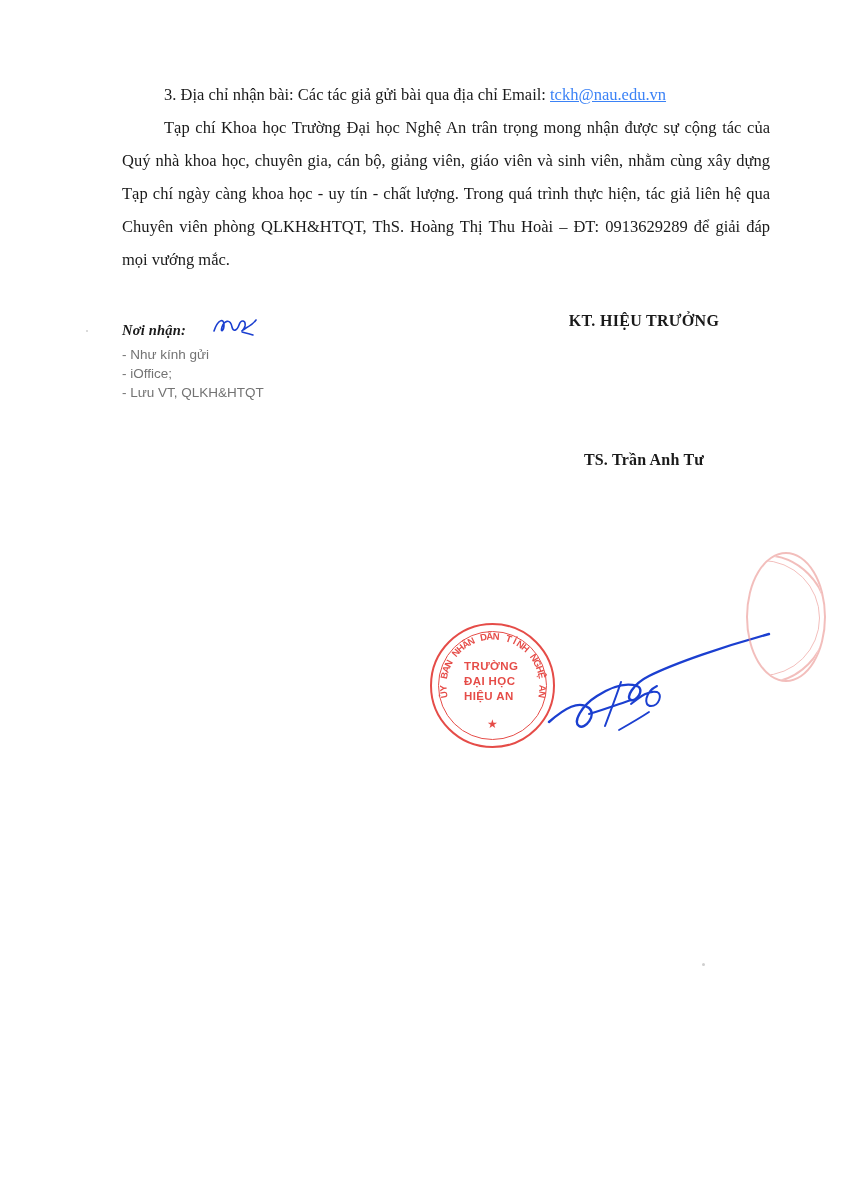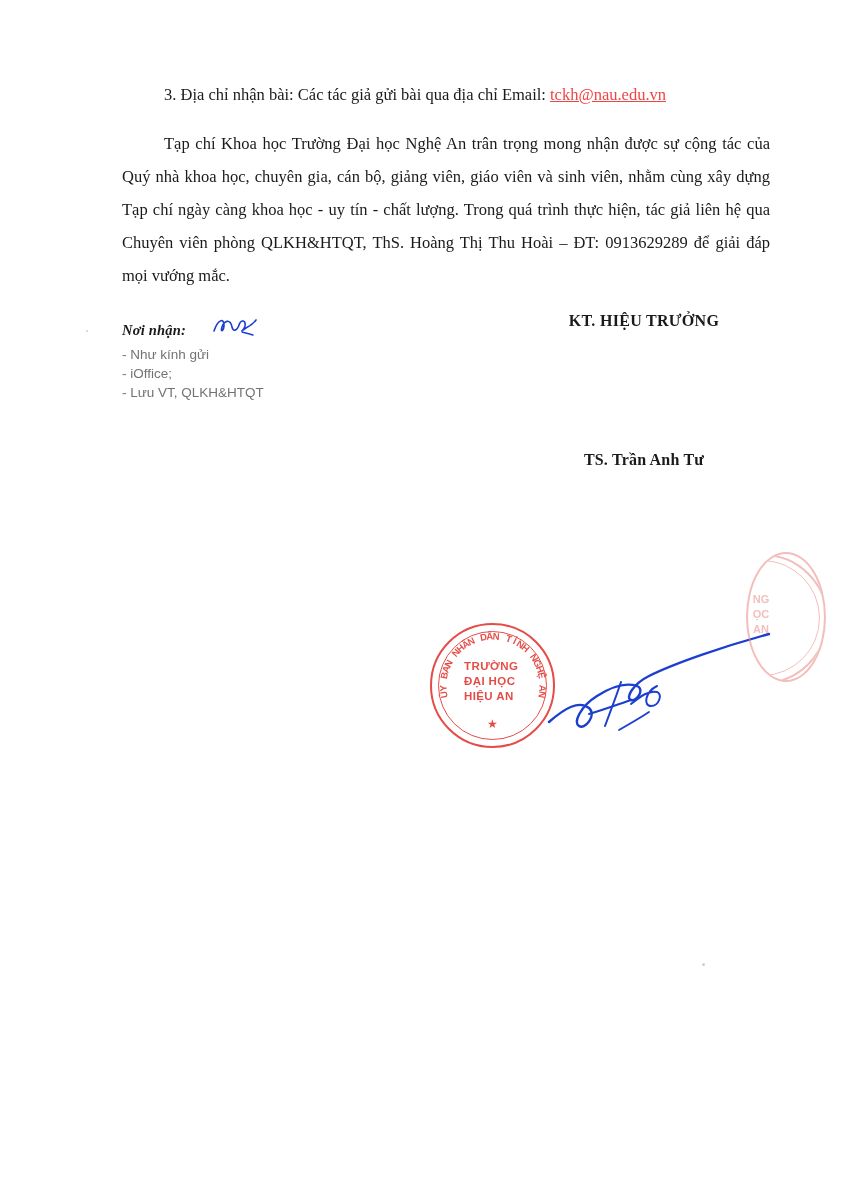--- a/index.html
+++ b/index.html
@@ -36,25 +36,25 @@
     line-height: 33px;
     text-align: justify;
     text-justify: inter-word;
     margin: 0 0 0 0;
     color: #1a1a1a;
   }
   .para.indent {
     text-indent: 42px;
   }
   .para + .para {
-    margin-top: 16px;
+    margin-top: 0px;
   }
 
   .email-link {
-    color: #ef4444;
+    color: #3b82f6;
   }
 
   
   .sig-region {
     position: absolute;
     left: 0;
     top: 300px;
     width: 842px;
     height: 260px;
   }
@@ -306,24 +306,19 @@
         <path d="M86 74 C96 66, 104 60, 112 62 C118 64, 114 76, 106 76 C98 76, 100 62, 112 56" fill="none" stroke="#1b3fd0" stroke-width="2" stroke-linecap="round"></path>
         <path d="M74 100 C88 92, 98 86, 104 82" fill="none" stroke="#1b3fd0" stroke-width="1.8" stroke-linecap="round"></path>
       </svg>
     </div>
 
   </div>
 
   <div class="stamp stamp-faint">
     <div class="faint-ring"></div>
     <div class="faint-inner"></div>
-    <div class="faint-center-text">
-      <div>NG</div>
-      <div>ỌC</div>
-      <div>AN</div>
-    </div>
     <div id="faint-arc"></div>
   </div>
 
   <div class="speck" style="left:702px;top:963px;width:3px;height:3px;"></div>
   <div class="speck" style="left:86px;top:330px;width:2px;height:2px;"></div>
 
 </div>
 
 </body></html>

